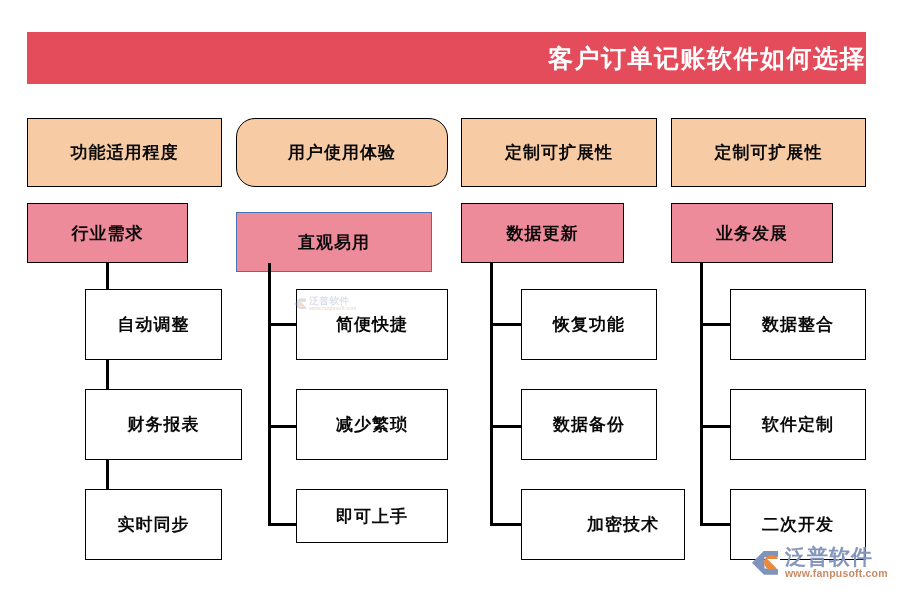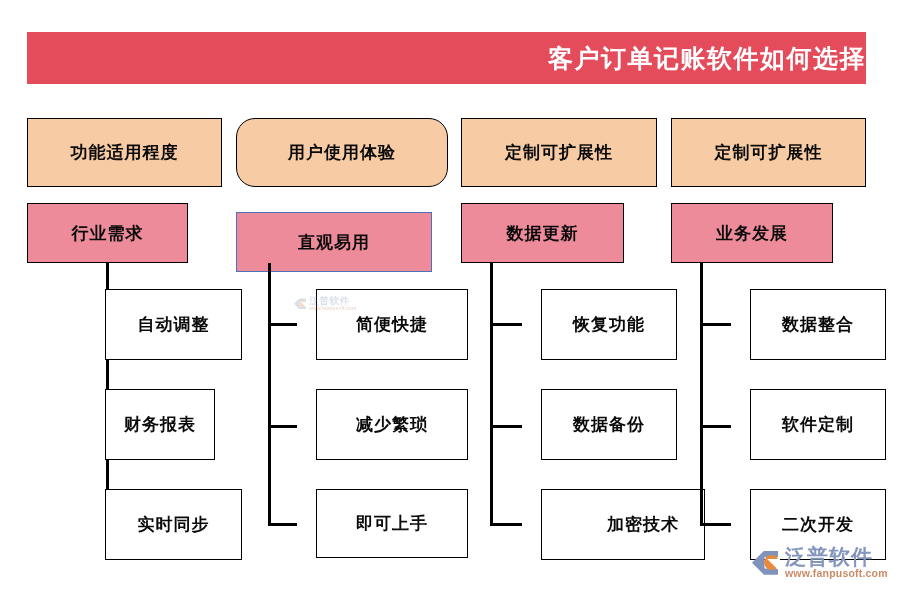--- a/index.html
+++ b/index.html
@@ -86,21 +86,20 @@
 
   
   .leaf-box {
     position: absolute;
     background: #ffffff;
     border: 1.6px solid #000000;
     box-sizing: border-box;
     display: flex;
     align-items: center;
     justify-content: center;
-    margin-left: 20px;
   }
   .leaf-box .lbl {
     color: #0a0a0a;
     font-size: 17px;
     font-weight: bold;
     letter-spacing: 1px;
     white-space: nowrap;
   }
 
   
@@ -207,21 +206,21 @@
   </div>
 
   <div class="trunk" style="left:106px; top:263px; height:263px;"></div>
   <div class="branch" style="left:106px; top:323px; width:21px;"></div>
   <div class="branch" style="left:106px; top:425px; width:21px;"></div>
   <div class="branch" style="left:106px; top:523px; width:21px;"></div>
 
   <div class="leaf-box" style="left:85px; top:289px; width:137px; height:71px;">
     <span class="lbl">自动调整</span>
   </div>
-  <div class="leaf-box" style="left:85px; top:389px; width:110px; height:71px;">
+  <div class="leaf-box" style="left:85px; top:389px; width:157px; height:71px;">
     <span class="lbl">财务报表</span>
   </div>
   <div class="leaf-box" style="left:85px; top:489px; width:137px; height:71px;">
     <span class="lbl">实时同步</span>
   </div>
 
   <div class="cat-box" style="left:236px; top:118px; width:212px; height:69px;border-radius:19px;">
     <span class="lbl">用户使用体验</span>
   </div>
   <div class="sub-box selected" style="left:236px; top:203px; width:196px; height:60px;margin-top:9px;">
@@ -231,21 +230,21 @@
   <div class="branch" style="left:268px; top:323px; width:29px;"></div>
   <div class="branch" style="left:268px; top:425px; width:29px;"></div>
   <div class="branch" style="left:268px; top:523px; width:29px;"></div>
 
   <div class="leaf-box" style="left:296px; top:289px; width:152px; height:71px;">
     <span class="lbl">简便快捷</span>
   </div>
   <div class="leaf-box" style="left:296px; top:389px; width:152px; height:71px;">
     <span class="lbl">减少繁琐</span>
   </div>
-  <div class="leaf-box" style="left:296px; top:489px; width:152px; height:69px;">
+  <div class="leaf-box" style="left:296px; top:489px; width:152px; height:54px;">
     <span class="lbl">即可上手</span>
   </div>
 
   <div class="cat-box" style="left:461px; top:118px; width:196px; height:69px;">
     <span class="lbl">定制可扩展性</span>
   </div>
   <div class="sub-box" style="left:461px; top:203px; width:163px; height:60px;">
     <span class="lbl">数据更新</span>
   </div>
   <div class="trunk" style="left:490px; top:263px; height:263px;"></div>

